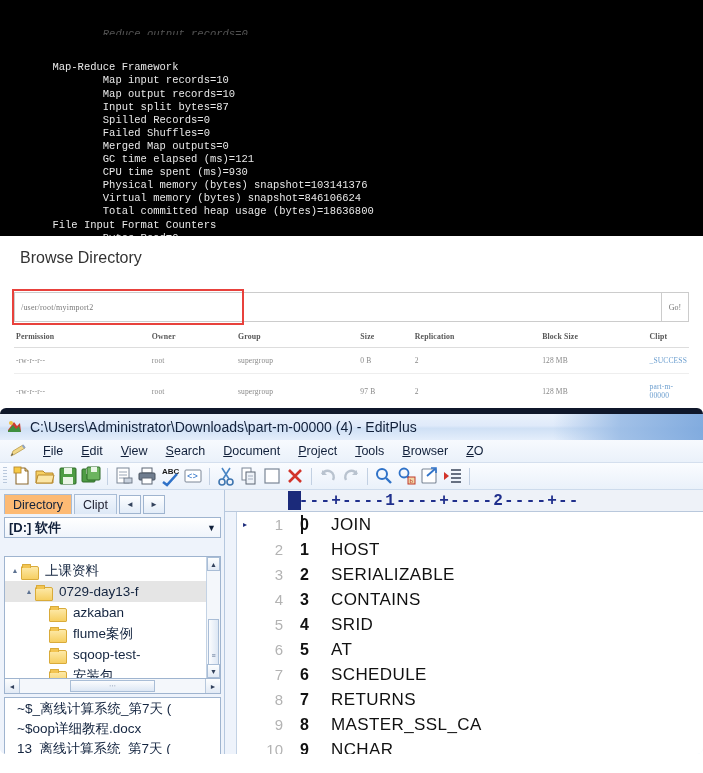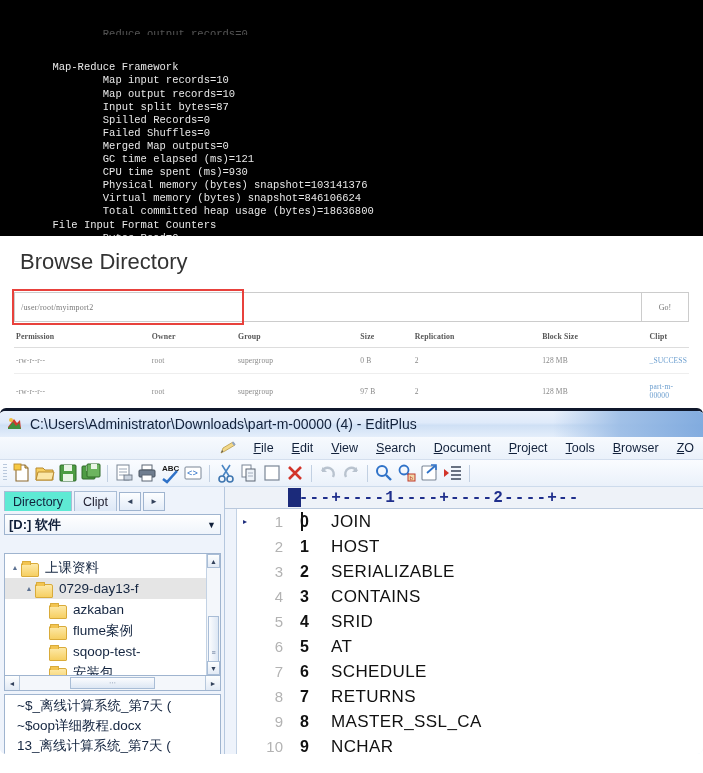--- a/index.html
+++ b/index.html
@@ -16,47 +16,47 @@
   .terminal {
     position:absolute; left:0; top:0; width:703px; height:236px;
     background:#000000; color:#e8e8e8;
     font-family:"Liberation Mono","DejaVu Sans Mono",monospace;
     font-size:10.5px; line-height:13.1px;
     padding:2px 0 0 0;
     overflow:hidden;
     white-space:pre;
   }
   .terminal .tline { padding-left:2px; }
-  .term-partial { height:7px; overflow:hidden; opacity:.35; }
+  .term-partial { height:7px; overflow:hidden; opacity:.35;font-style:italic; }
 
   
   .hdfs {
     position:absolute; left:0; top:236px; width:703px; height:172px;
     background:#fff;
     font-family:"Liberation Serif", serif;
   }
   .hdfs-title {
     font-family:"Liberation Sans", sans-serif;
-    font-size:22px; color:#333; font-weight:400;
+    font-size:16px; color:#333; font-weight:400;
     margin:13px 0 0 20px;
   }
   .hdfs-pathbar {
     position:absolute; left:14px; top:56px; width:675px; height:30px;
     display:flex; align-items:stretch;
   }
   .hdfs-pathinput {
     flex:1; border:1px solid #ccc; border-right:none;
     background:#fff;
     font-family:"Liberation Serif", serif;
     font-size:8px; color:#777;
     display:flex; align-items:center; padding-left:6px;
     letter-spacing:.2px;
   }
   .hdfs-go {
-    width:48px; border:1px solid #ccc; background:#fff;
+    width:28px; border:1px solid #ccc; background:#fff;
     font-family:"Liberation Serif", serif;
     font-size:8px; color:#777;
     display:flex; align-items:center; justify-content:center;
   }
   .redbox {
     position:absolute; left:12px; top:53px; width:232px; height:36px;
     border:2px solid #e8413c; pointer-events:none;
   }
   .hdfs-table {
     position:absolute; left:14px; top:92px; width:675px;
@@ -76,21 +76,21 @@
     color:#888;
   }
   .hdfs-table a { color:#6b9ecf; text-decoration:none; }
   .c-perm { width:150px; } .c-own { width:95px; } .c-grp { width:135px; }
   .c-size { width:60px; } .c-rep { width:140px; } .c-blk { width:120px; }
 
   
   .editplus {
     position:absolute; left:0; top:408px; width:703px; height:346px;
     background:#eef3fb;
-    border-top:3px solid #0f172a;
+    border-top:6px solid #0f172a;
     overflow:hidden;
     border-radius:6px;
   }
   .ep-titlebar {
     height:26px;
     background:linear-gradient(180deg,#eaf1fb 0%,#dfeafa 45%,#cfe0f5 55%,#e4eefb 100%);
     display:flex; align-items:center; padding-left:6px;
     position:relative;
   }
   .ep-appicon { width:17px; height:17px; position:relative; flex:none; margin-right:7px; }
@@ -102,21 +102,20 @@
   .ep-title-gloss {
     position:absolute; right:0; top:0; width:150px; height:26px;
     background:linear-gradient(90deg,rgba(190,212,240,0) 0%,rgba(150,185,228,.85) 45%,rgba(120,165,220,.9) 100%);
   }
   .ep-menubar {
     height:23px;
     background:linear-gradient(180deg,#f7fafe 0%,#eaf1fa 100%);
     display:flex; align-items:center;
     border-bottom:1px solid #d4dfee;
     padding-left:4px;
-    justify-content:flex-end;
   }
   .ep-pencil { width:20px; height:16px; position:relative; flex:none; margin:0 6px 0 4px; }
   .ep-menu-item {
     font-size:12.5px; color:#11203a; padding:0 9px;
     font-family:"Liberation Sans", sans-serif;
     white-space:nowrap;
   }
   .ep-menu-item u { text-decoration:underline; }
   .ep-toolbar {
     height:27px;
@@ -141,21 +140,21 @@
     display:flex; flex-direction:column;
   }
   .ep-tabrow { height:22px; display:flex; align-items:flex-end; gap:2px; }
   .ep-tab {
     height:20px; padding:0 8px;
     background:linear-gradient(180deg,#ffffff,#f0f5fc);
     border:1px solid #a9bdd6; border-bottom:none;
     font-size:12.5px; color:#11203a;
     display:flex; align-items:center;
   }
-  .ep-tab.active { font-weight:400; background:#5eead4;text-align:center; }
+  .ep-tab.active { font-weight:400; background:#fdba74;text-align:center; }
   .ep-tab.inactive { background:linear-gradient(180deg,#f1f6fd,#dde8f6); color:#223; }
   .ep-tabarrow {
     width:22px; height:19px;
     background:linear-gradient(180deg,#fdfeff,#e3ecf8);
     border:1px solid #9fb4cf;
     display:flex; align-items:center; justify-content:center;
     font-size:8px; color:#33425c;
   }
   .ep-drivesel {
     height:21px; margin-top:3px;

